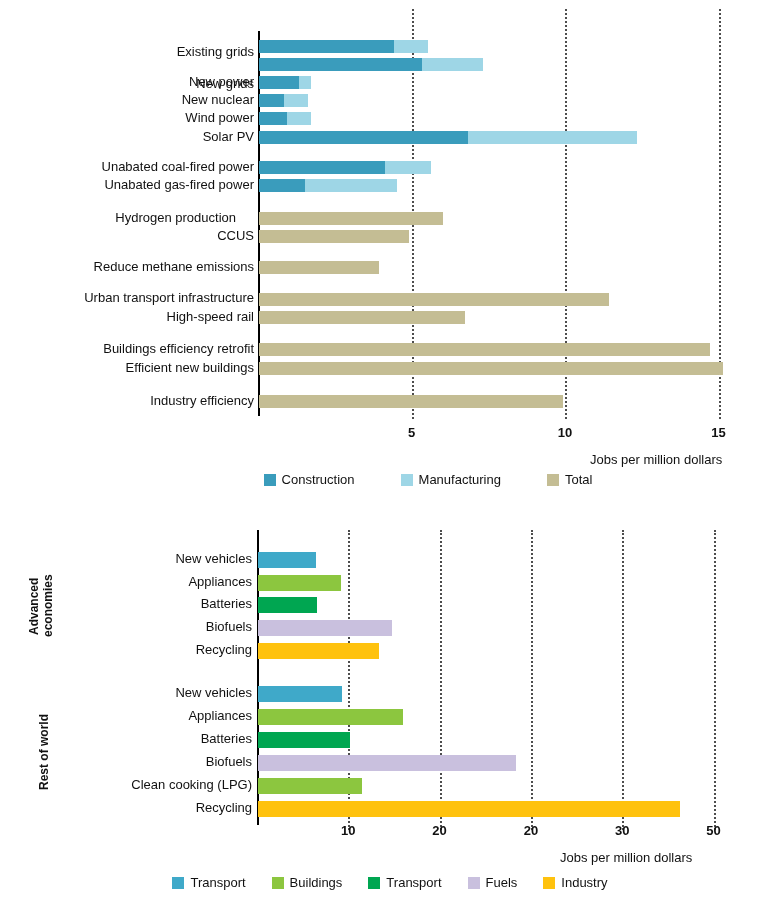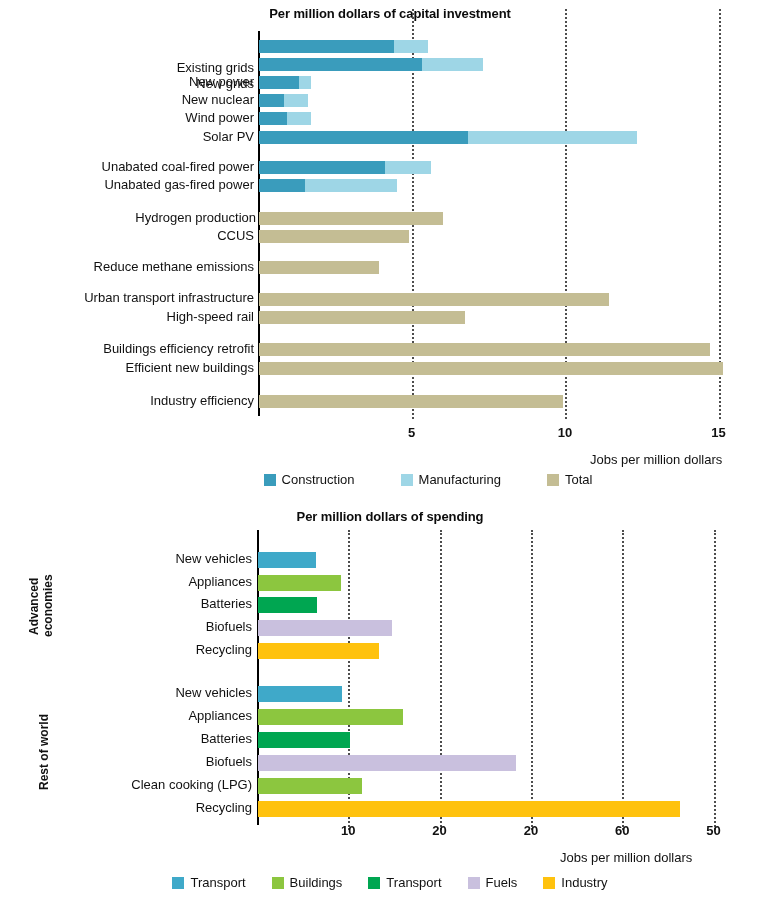--- a/index.html
+++ b/index.html
@@ -42,52 +42,51 @@
     writing-mode:vertical-rl;transform:rotate(180deg);
     text-align:center;line-height:1.15;white-space:pre;
   }
 </style>
 </head>
 <body>
 
 <div class="page">
 
   <div class="panel" style="top:0;height:500px;">
-    <div class="chart-title" style="position:absolute;top:6px;left:0;width:780px;">Per million dollars of capital investment</div>
 
     <div class="plot" id="top-plot" style="position:absolute;left:0;top:31px;width:780px;height:386px;">
         <div class="axis-line" style="left: 258px; top: 0px; height: 385px;"></div>
         <div class="gridline" style="left: 411.5px; top: -22px; height: 410px;"></div>
         <div class="gridline" style="left: 565px; top: -22px; height: 410px;"></div>
         <div class="gridline" style="left: 718.5px; top: -22px; height: 410px;"></div>
         <div class="rowlabel" style="right: 526px; top: 8px; margin-top: 38px;">New grids</div>
         <div class="bar" style="left: 259px; top: 8.5px; width: 135.08px; height: 13px; background: rgb(58, 156, 188);"></div>
         <div class="bar" style="left: 394.08px; top: 8.5px; width: 33.77px; height: 13px; background: rgb(158, 214, 230);"></div>
-        <div class="rowlabel" style="right: 526px; top: 30px; text-align: center;">Existing grids</div>
+        <div class="rowlabel" style="right: 526px; top: 14px; text-align: center;">Existing grids</div>
         <div class="bar" style="left: 259px; top: 26.5px; width: 162.71px; height: 13px; background: rgb(58, 156, 188);"></div>
         <div class="bar" style="left: 421.71px; top: 26.5px; width: 61.4px; height: 13px; background: rgb(158, 214, 230);"></div>
         <div class="rowlabel" style="right: 526px; top: 44px;">New power</div>
         <div class="bar" style="left: 259px; top: 44.5px; width: 39.91px; height: 13px; background: rgb(58, 156, 188);"></div>
         <div class="bar" style="left: 298.91px; top: 44.5px; width: 12.28px; height: 13px; background: rgb(158, 214, 230);"></div>
         <div class="rowlabel" style="right: 526px; top: 62px;">New nuclear</div>
         <div class="bar" style="left: 259px; top: 62.5px; width: 24.56px; height: 13px; background: rgb(58, 156, 188);"></div>
         <div class="bar" style="left: 283.56px; top: 62.5px; width: 24.56px; height: 13px; background: rgb(158, 214, 230);"></div>
         <div class="rowlabel" style="right: 526px; top: 80px;">Wind power</div>
         <div class="bar" style="left: 259px; top: 80.5px; width: 27.63px; height: 13px; background: rgb(58, 156, 188);"></div>
         <div class="bar" style="left: 286.63px; top: 80.5px; width: 24.56px; height: 13px; background: rgb(158, 214, 230);"></div>
         <div class="rowlabel" style="right: 526px; top: 99px;">Solar PV</div>
         <div class="bar" style="left: 259px; top: 99.5px; width: 208.76px; height: 13px; background: rgb(58, 156, 188);"></div>
         <div class="bar" style="left: 467.76px; top: 99.5px; width: 168.85px; height: 13px; background: rgb(158, 214, 230);"></div>
         <div class="rowlabel" style="right: 526px; top: 129px;">Unabated coal-fired power</div>
         <div class="bar" style="left: 259px; top: 129.5px; width: 125.87px; height: 13px; background: rgb(58, 156, 188);"></div>
         <div class="bar" style="left: 384.87px; top: 129.5px; width: 46.05px; height: 13px; background: rgb(158, 214, 230);"></div>
         <div class="rowlabel" style="right: 526px; top: 147px;">Unabated gas-fired power</div>
         <div class="bar" style="left: 259px; top: 147.5px; width: 46.05px; height: 13px; background: rgb(58, 156, 188);"></div>
         <div class="bar" style="left: 305.05px; top: 147.5px; width: 92.1px; height: 13px; background: rgb(158, 214, 230);"></div>
-        <div class="rowlabel" style="right: 524px; top: 180px;">Hydrogen production</div>
+        <div class="rowlabel" style="right: 544px; top: 180px;">Hydrogen production</div>
         <div class="bar" style="left: 259px; top: 180.5px; width: 184.2px; height: 13px; background: rgb(196, 189, 148);"></div>
         <div class="rowlabel" style="right: 526px; top: 198px;">CCUS</div>
         <div class="bar" style="left: 259px; top: 198.5px; width: 150.43px; height: 13px; background: rgb(196, 189, 148);"></div>
         <div class="rowlabel" style="right: 526px; top: 229px;">Reduce methane emissions</div>
         <div class="bar" style="left: 259px; top: 229.5px; width: 119.73px; height: 13px; background: rgb(196, 189, 148);"></div>
         <div class="rowlabel" style="right: 526px; top: 260px;">Urban transport infrastructure</div>
         <div class="bar" style="left: 259px; top: 261.5px; width: 349.98px; height: 13px; background: rgb(196, 189, 148);"></div>
         <div class="rowlabel" style="right: 526px; top: 279px;">High-speed rail</div>
         <div class="bar" style="left: 259px; top: 279.5px; width: 205.69px; height: 13px; background: rgb(196, 189, 148);"></div>
         <div class="rowlabel" style="right: 526px; top: 311px;">Buildings efficiency retrofit</div>
@@ -116,21 +115,20 @@
           <span>Manufacturing</span>
         </div>
         <div class="legend-item">
           <span class="swatch" style="background: rgb(196, 189, 148);"></span>
           <span>Total</span>
         </div>
       </div>
   </div>
 
   <div class="panel" style="top:505px;height:400px;">
-    <div class="chart-title" style="position:absolute;top:4px;left:0;width:780px;">Per million dollars of spending</div>
 
     <div class="plot" id="bottom-plot" style="position:absolute;left:0;top:37px;width:780px;height:266px;">
         <div class="axis-line" style="left: 257px; top: -12px; height: 295px;"></div>
         <div class="gridline" style="left: 348.3px; top: -12px; height: 300px;"></div>
         <div class="gridline" style="left: 439.6px; top: -12px; height: 300px;"></div>
         <div class="gridline" style="left: 530.9px; top: -12px; height: 300px;"></div>
         <div class="gridline" style="left: 622.2px; top: -12px; height: 300px;"></div>
         <div class="gridline" style="left: 713.5px; top: -12px; height: 300px;"></div>
         <div class="rowlabel" style="right: 528px; top: 10px;">New vehicles</div>
         <div class="bar" style="left: 258px; top: 10px; width: 58.432px; height: 16px; background: rgb(63, 169, 201);"></div>
@@ -156,21 +154,21 @@
         <div class="bar" style="left: 258px; top: 259px; width: 421.806px; height: 16px; background: rgb(255, 194, 14);"></div>
         <div class="grouplabel" style="left: 28px; top: 8px; height: 112px;">Advanced
 economies</div>
         <div class="grouplabel" style="left: 38px; top: 145px; height: 130px;">Rest of world</div>
       </div>
 
     <div id="bottom-ticks">
         <div class="tick" style="left: 348.3px; top: 318px;">10</div>
         <div class="tick" style="left: 439.6px; top: 318px;">20</div>
         <div class="tick" style="left: 530.9px; top: 318px;">20</div>
-        <div class="tick" style="left: 622.2px; top: 318px;">60</div>
+        <div class="tick" style="left: 622.2px; top: 318px;">30</div>
         <div class="tick" style="left: 713.5px; top: 318px;">50</div>
       </div>
 
     <div class="axis-caption" style="left:560px;top:345px;">Jobs per million dollars</div>
 
     <div class="legend" id="bottom-legend" style="top:370px;gap:26px;">
         <div class="legend-item">
           <span class="swatch" style="background: rgb(63, 169, 201);"></span>
           <span>Transport</span>
         </div>

